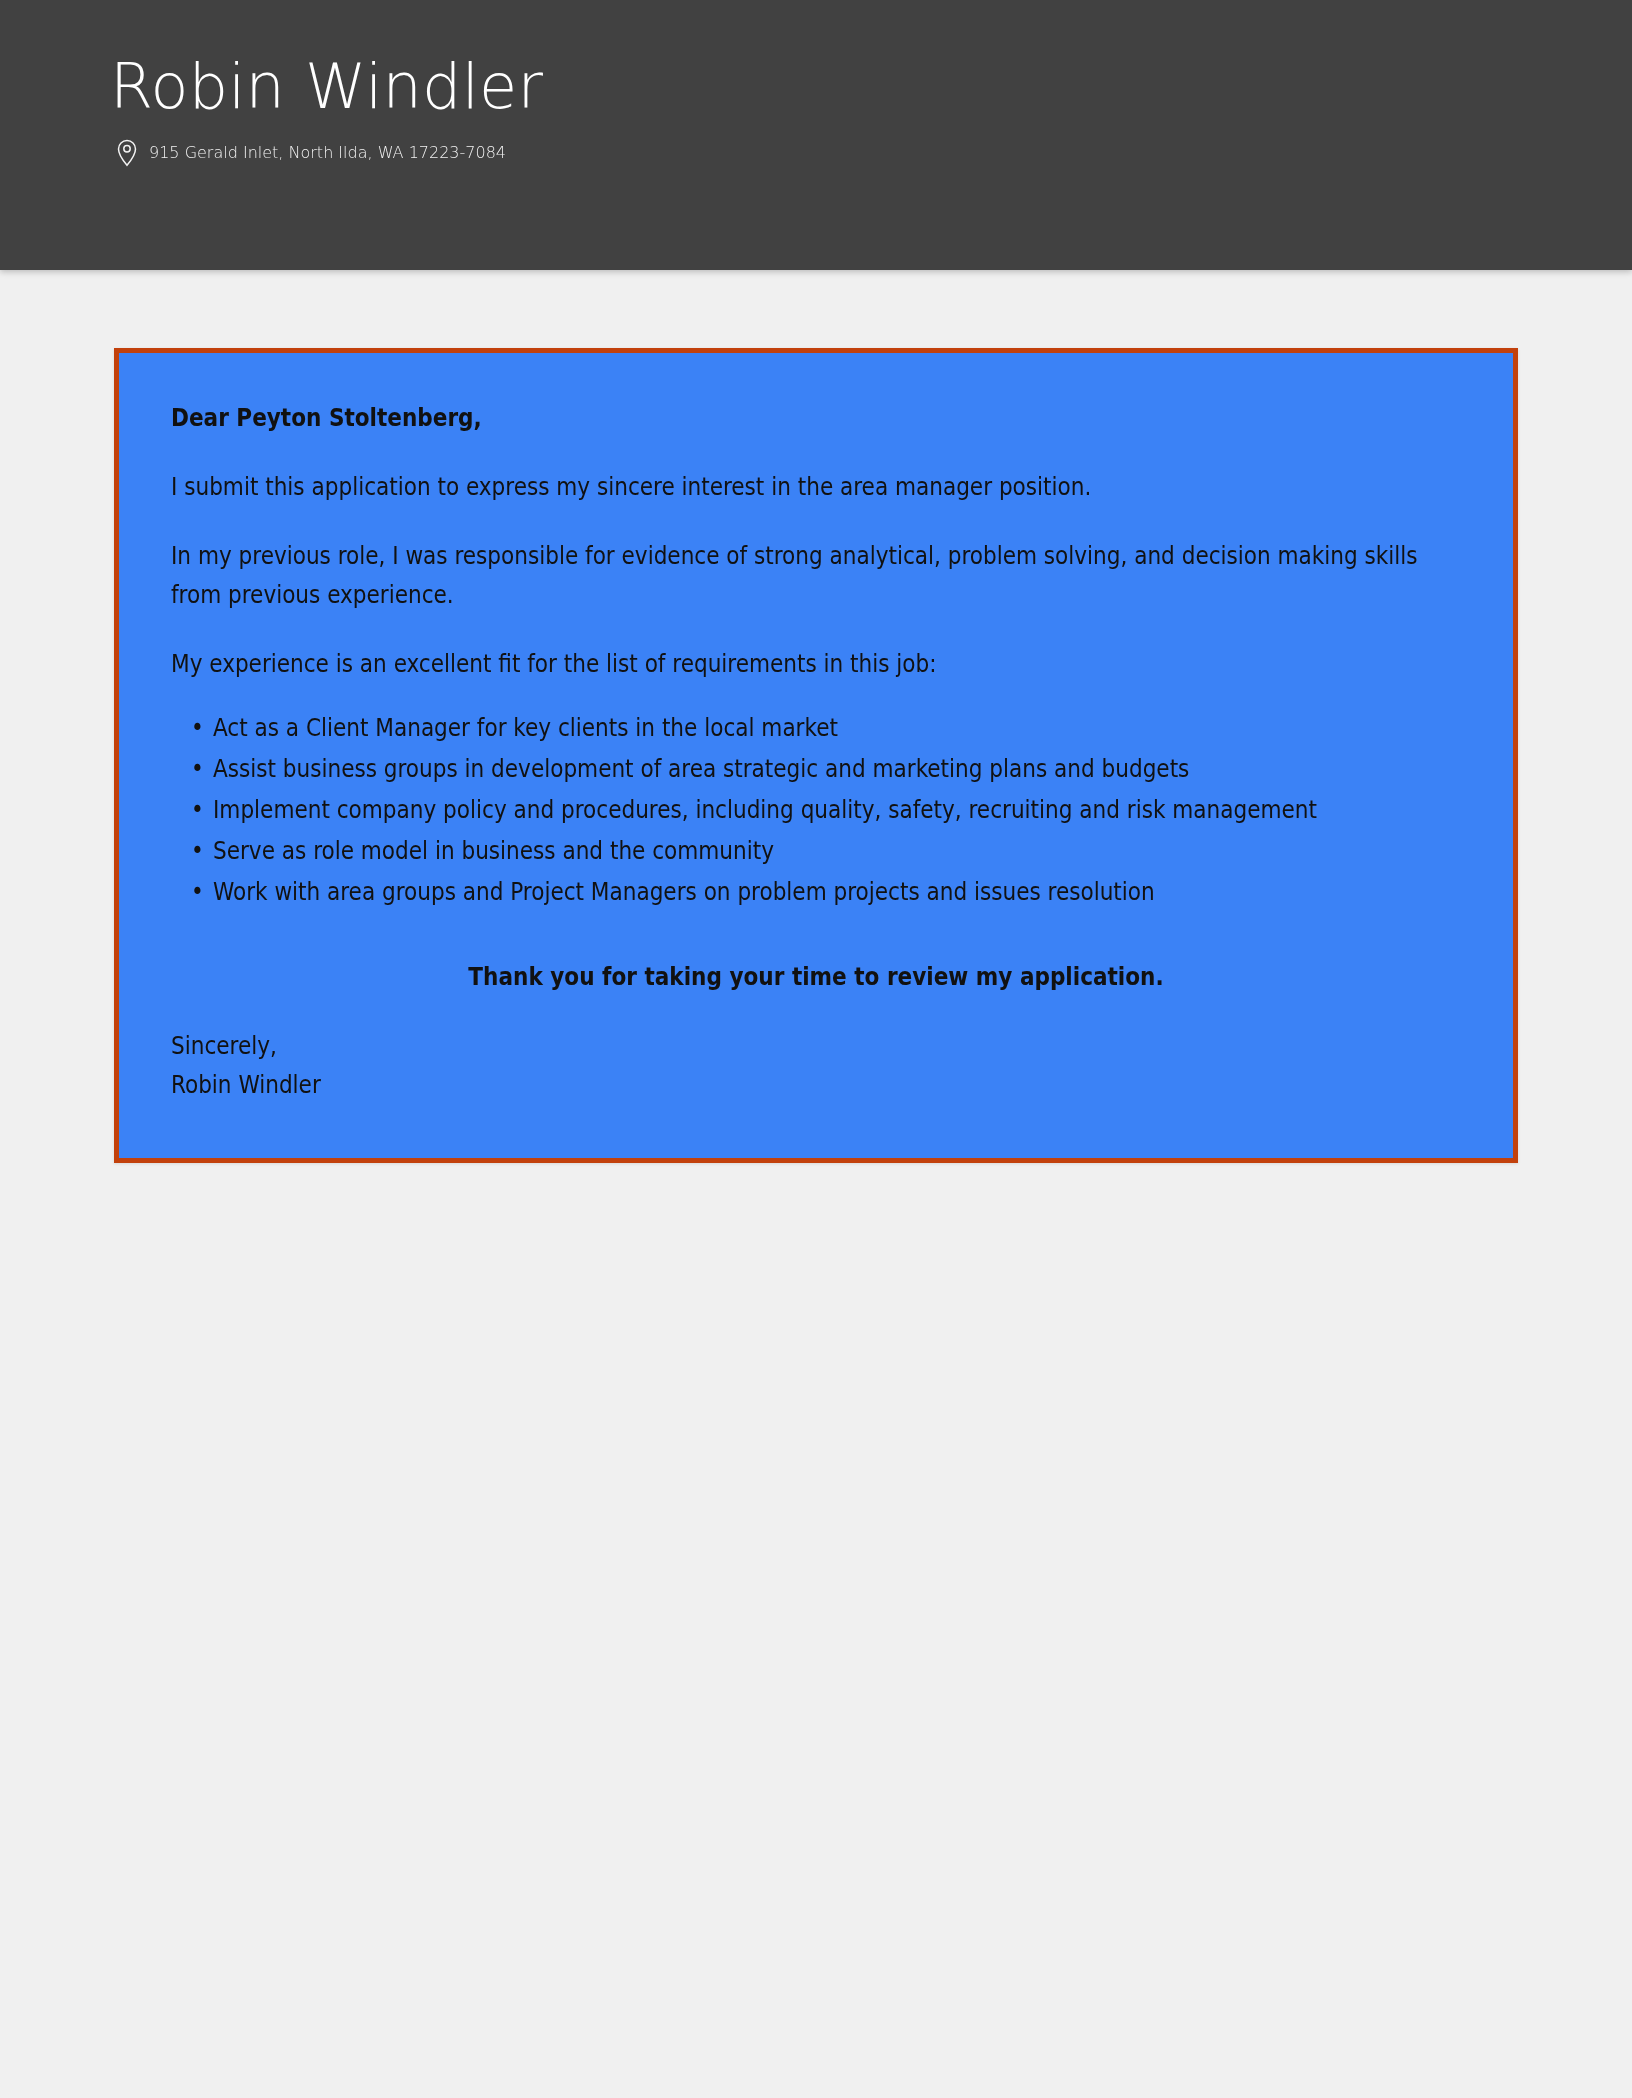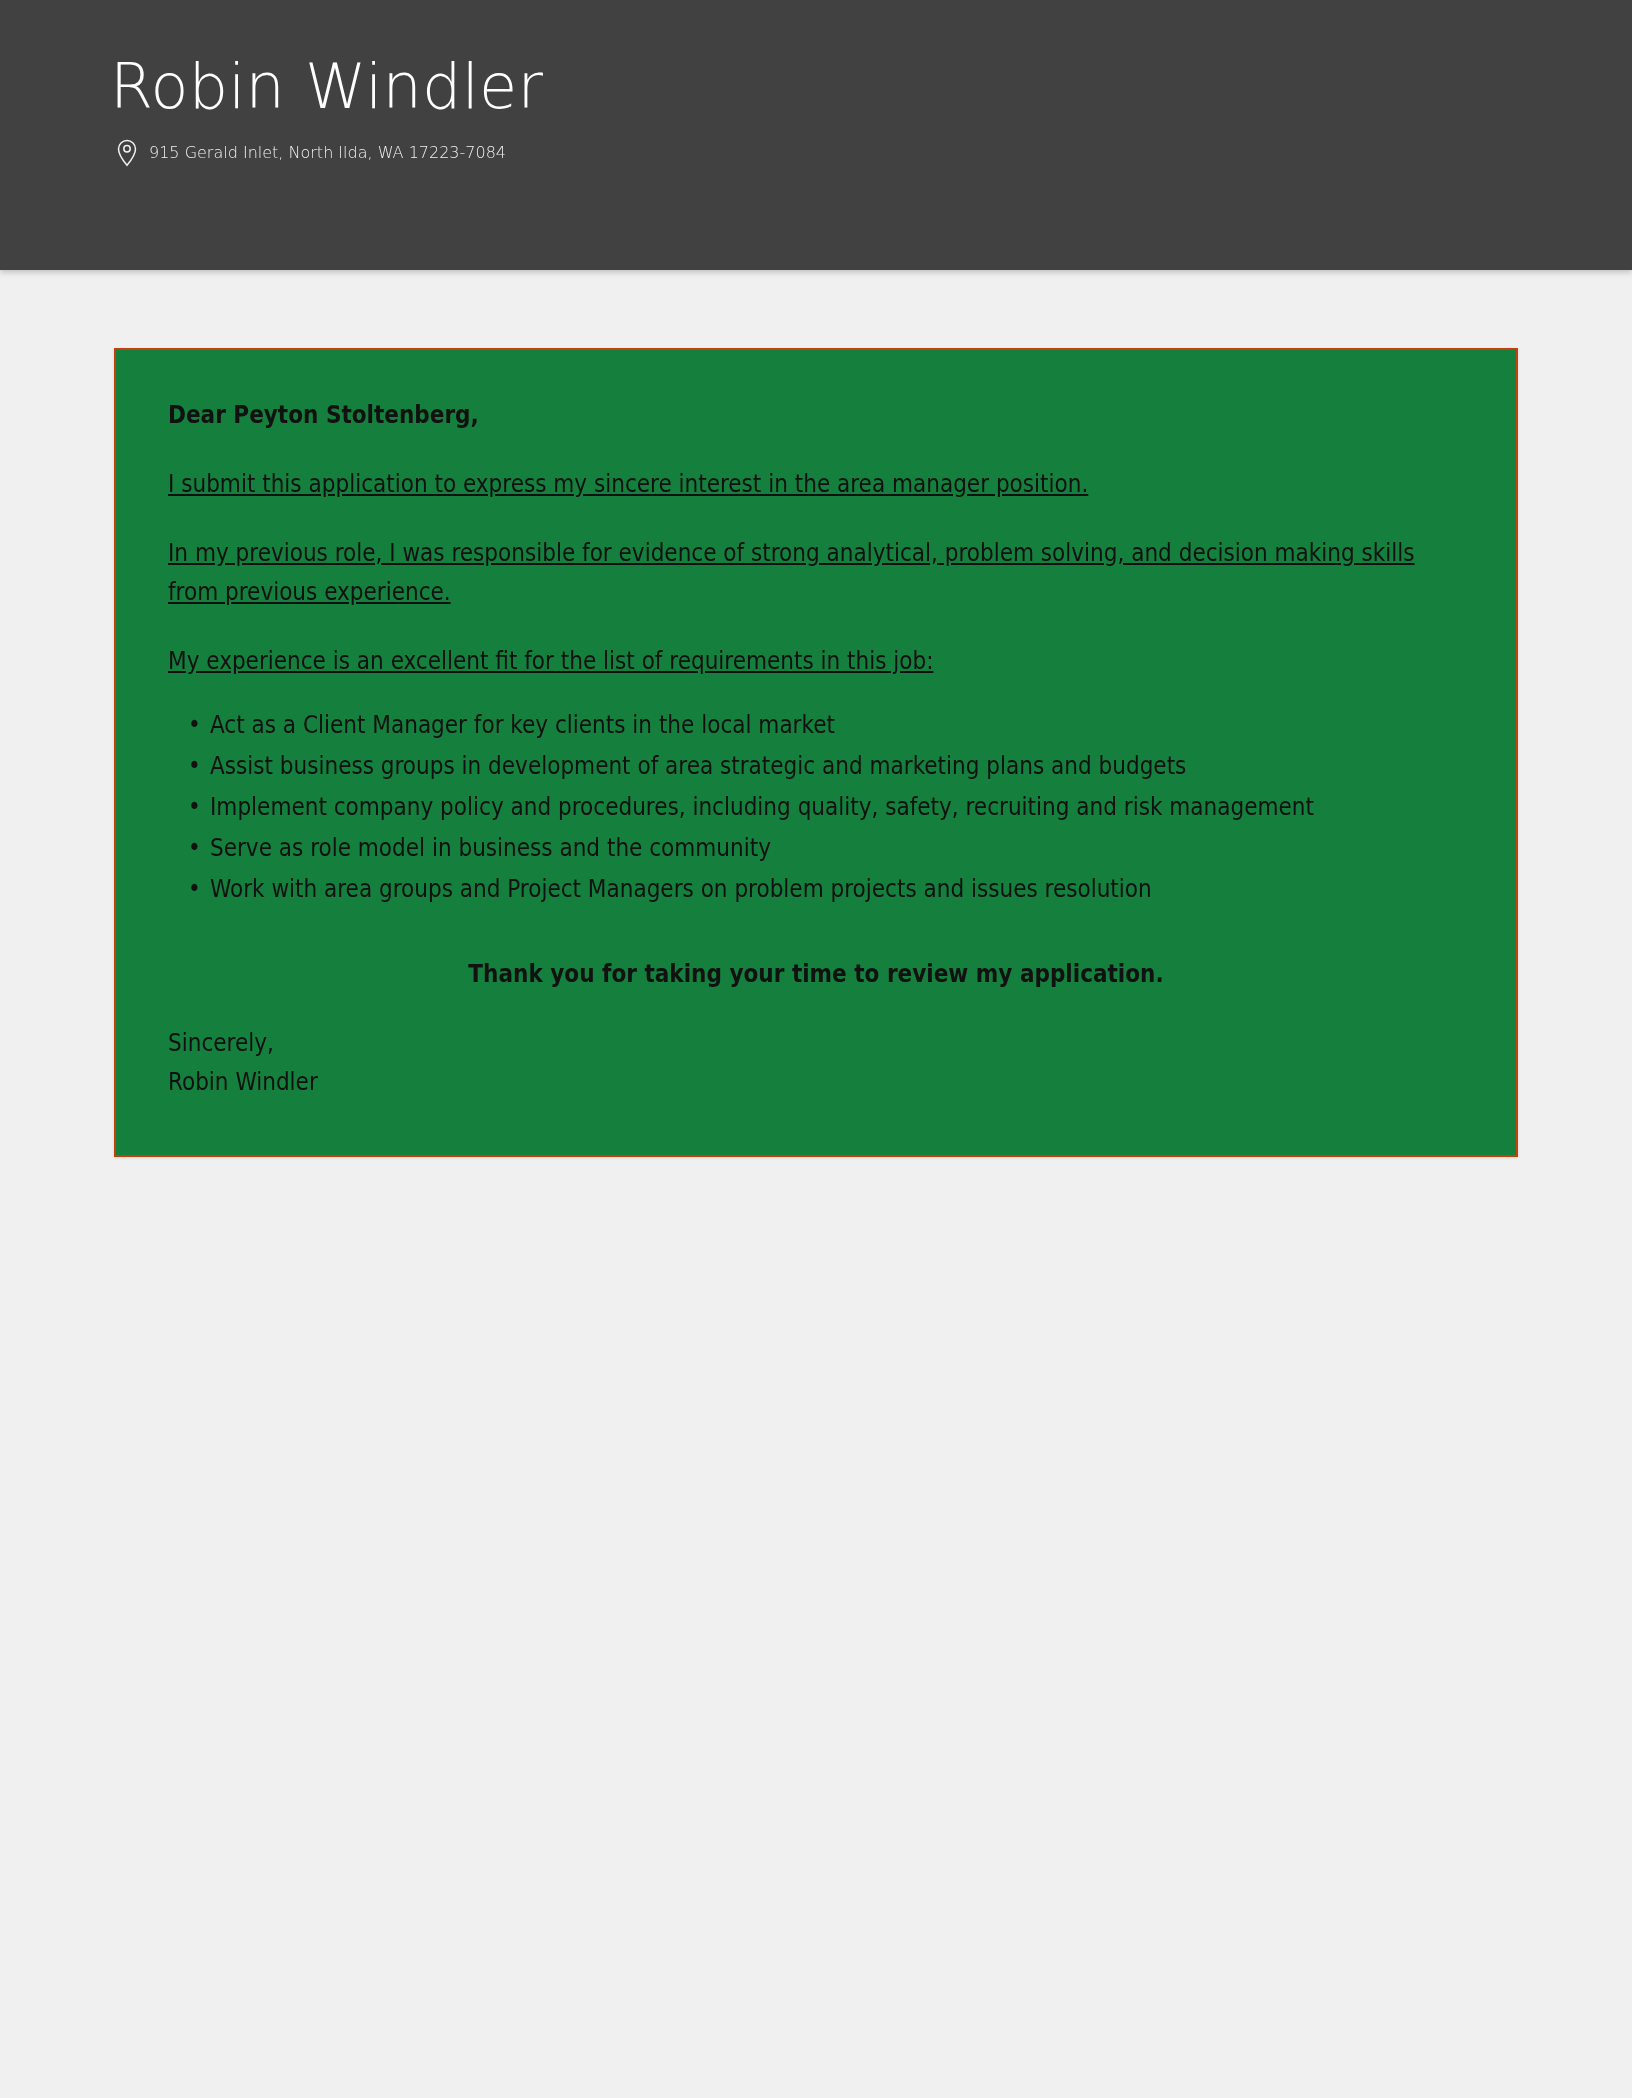--- a/index.html
+++ b/index.html
@@ -64,22 +64,22 @@
     line-height: 1.2;
     color: #f2f2f2;
     white-space: nowrap;
   }
 
   
   .page-body {
     padding: 78px 114px 0 114px;
   }
   .letter-card {
-    background: #15803d;
-    border: 2px solid #c2410c;
+    background: #3b82f6;
+    border: 5px solid #c2410c;
     box-shadow: 0 1px 3px rgba(0,0,0,0.10);
     padding: 46px 52px 54px 52px;
     width: 1404px;
   }
   .letter-inner {
     padding: 0 0 0 0;
   }
 
   
   .letter-inner p,
@@ -89,21 +89,20 @@
     line-height: 1.62;
     color: #111111;
     margin: 0;
   }
   .salutation {
     font-weight: bold;
     margin-bottom: 0 !important;
   }
   .para {
     margin-top: 30px !important;
-    text-decoration: underline;
   }
   .closing-thanks {
     font-weight: bold;
     margin-top: 46px !important;
     text-align: center;
   }
   .signoff {
     margin-top: 30px !important;
   }
   .signoff .sig-line { display: block; }

